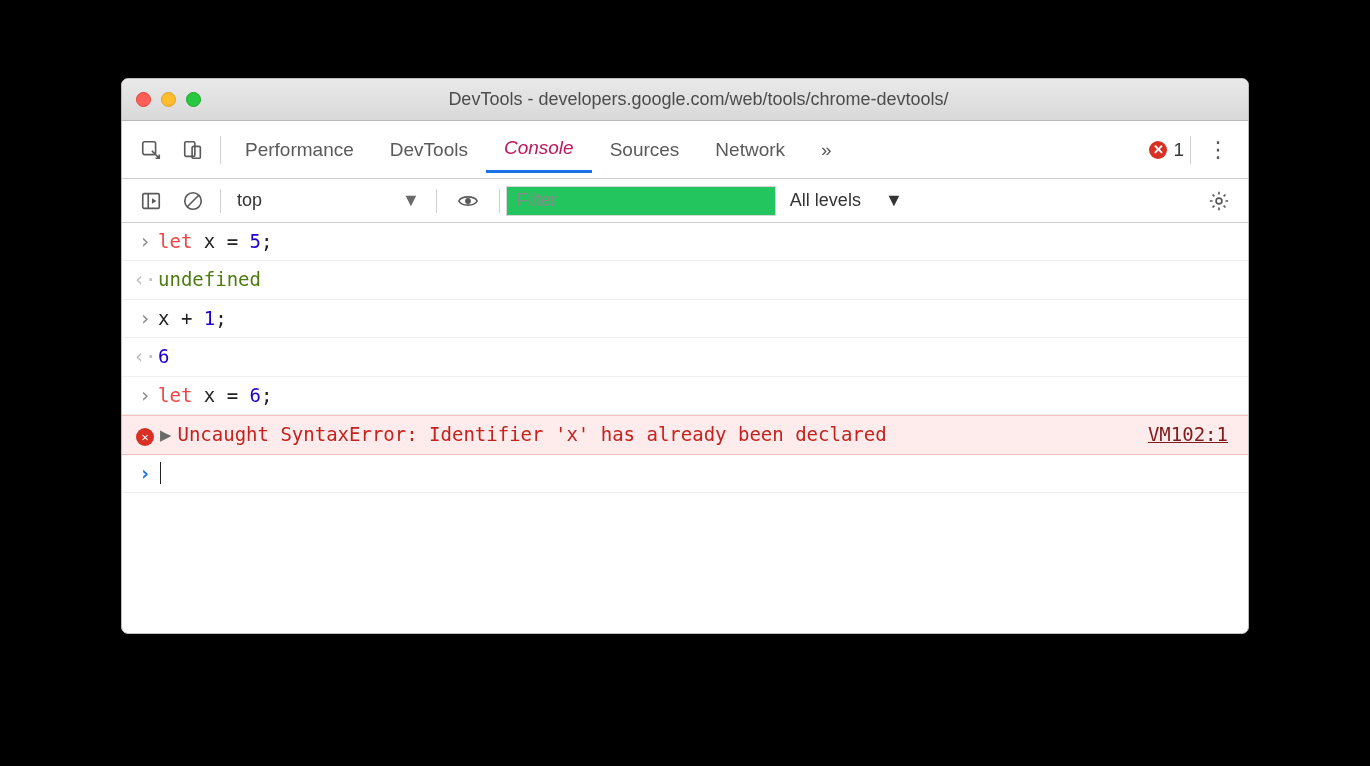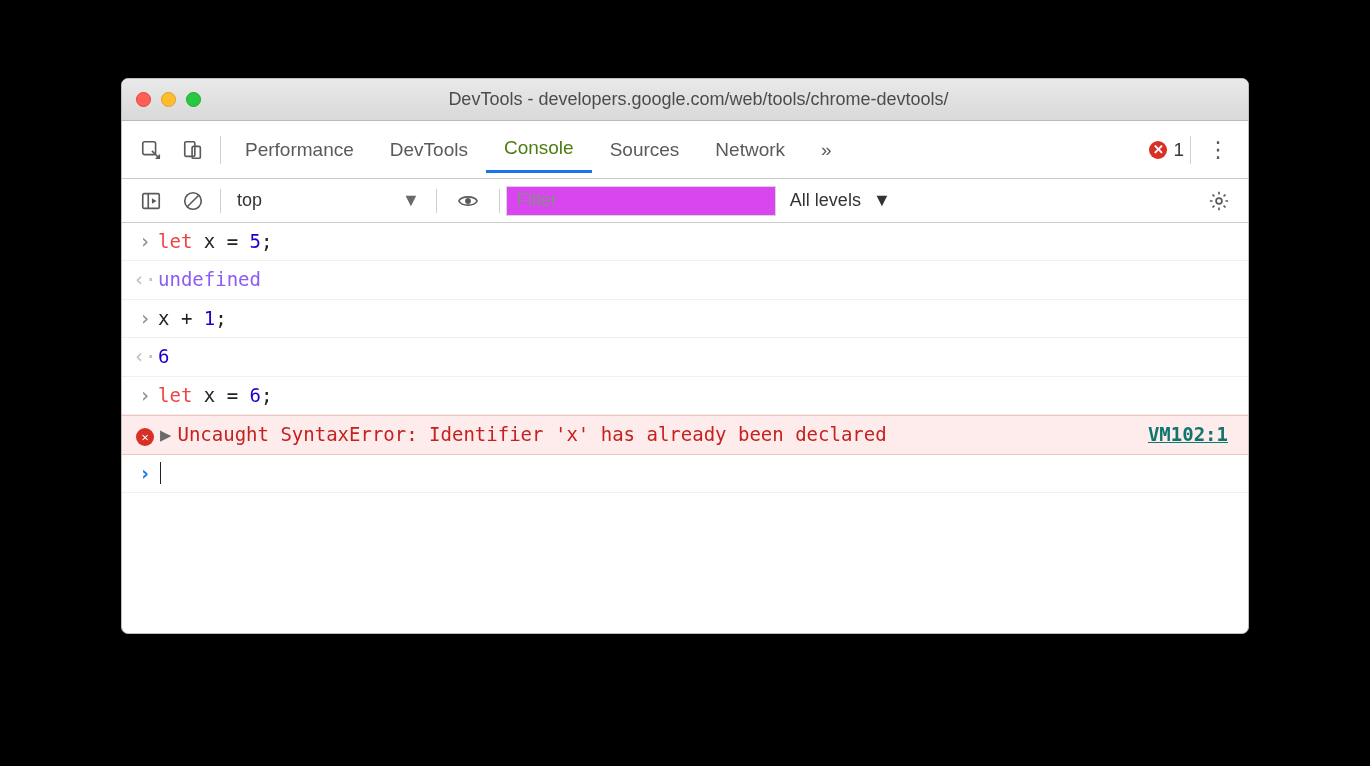--- a/index.html
+++ b/index.html
@@ -68,22 +68,23 @@
     width: 1px; height: 28px; background: #d0d0d0; margin: 0 6px;
   }
   .tab {
     padding: 0 18px;
     height: 46px;
     display: flex;
     align-items: center;
     cursor: default;
   }
   .tab.active {
-    color: #4d7c0f;
+    color: #be185d;
     border-bottom: 3px solid #1a73e8;
+    font-style: italic;
   }
   .spacer { flex: 1; }
   .err-badge {
     display: inline-flex; align-items: center; gap: 6px;
     color: #3a3a3a; font-size: 19px;
   }
   .err-circle {
     width: 18px; height: 18px; border-radius: 50%;
     background: #d93025; color: #fff;
     display: inline-flex; align-items: center; justify-content: center;
@@ -108,25 +109,25 @@
   }
   .ctx .caret { color: #6a6a6a; }
   .eye { padding: 0 14px; }
   .filter {
     height: 30px;
     border: 1px solid #d6d6d6;
     font-size: 18px;
     padding: 0 10px;
     width: 270px;
     color: #333;
-    background: #d946ef;
+    background: #22c55e;
   }
   .filter::placeholder { color: #8a8a8a; }
   .levels {
-    display: flex; gap: 12px;
+    display: flex; gap: 24px;
     padding: 0 14px;
     color: #333;
   }
   .gear { padding: 0 10px; }
 
   .console {
     font-family: "Menlo","Consolas","Monaco",monospace;
     font-size: 19px;
     line-height: 1.55;
     padding-bottom: 140px;
@@ -146,44 +147,43 @@
   .in  .gutter { color: #8a8a8a; }
   .out .gutter { color: #bdbdbd; }
   .prompt .gutter { color: #1a73e8; font-weight: 600; }
 
   .code { white-space: pre; color: #222; }
 
   .k-let   { color: #ef4444; }
   .k-var   { color: #222; }
   .k-op    { color: #222; }
   .k-num   { color: #1c00cf; }
-  .k-undef { color: #8b5cf6; }
+  .k-undef { color: #4d7c0f; }
   .k-ret   { color: #1c00cf; }
 
   .error-row {
     background: #fdeceb;
     border-top: 1px solid #f5c1bd;
     border-bottom: 1px solid #f5c1bd;
   }
   .error-icon {
     width: 18px; height: 18px; border-radius: 50%;
     background: #d93025; color:#fff;
     display:inline-flex;align-items:center;justify-content:center;
     font-size:12px;font-weight:700;
     margin-top: 4px;
   }
   .err-body { flex:1; display:flex; }
   .err-text { color:#c5221f; flex:1; }
   .err-text .tri { color:#6a6a6a; margin: 0 6px 0 2px; }
   .err-link {
-    color:#0f766e;
+    color:#7f1d1d;
     text-decoration: underline;
     margin-left: auto;
     padding-right: 10px;
-    font-weight: bold;
   }
 
   .cursor {
     display:inline-block;
     width: 1px; height: 22px;
     background:#222;
     vertical-align: -4px;
     margin-left: 2px;
   }
   svg.ico { width: 22px; height: 22px; stroke:#5a5a5a; fill:none; stroke-width:1.8; }

